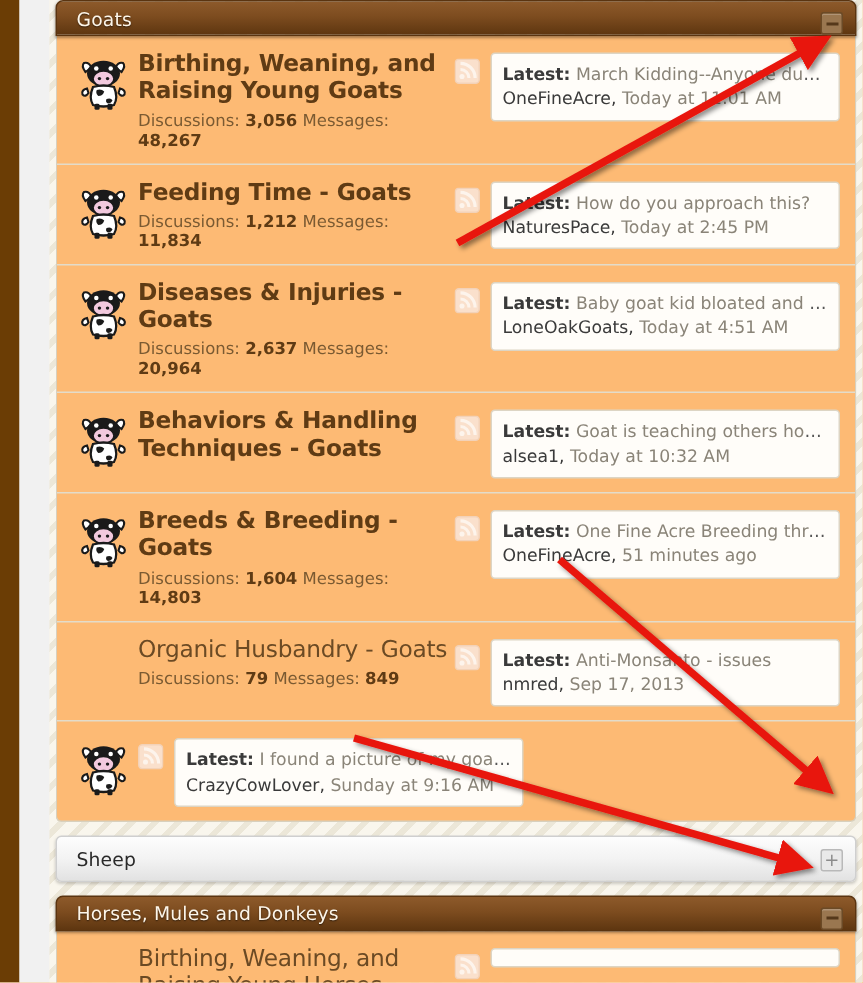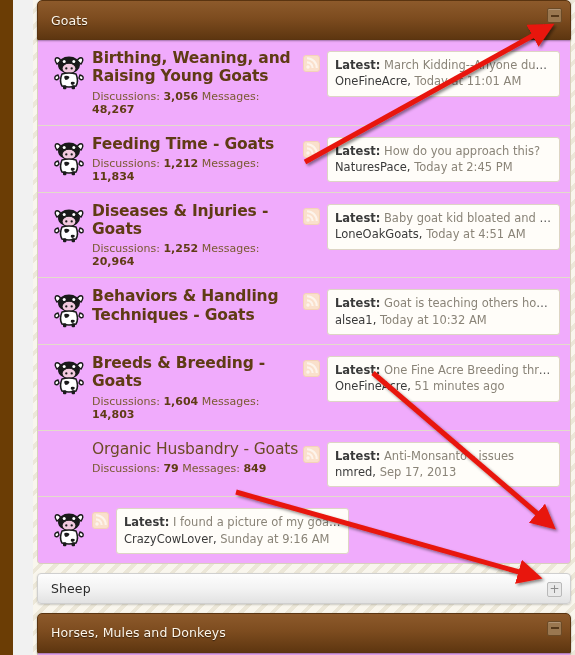--- a/index.html
+++ b/index.html
@@ -32,21 +32,21 @@
   }
   .content-col {
     position: absolute; left: 37px; top: 0; width: 534px; height: 655px;
   }
 
   
   .category { width: 534px; margin-bottom: 9px; }
 
   .cat-header {
     position: relative;
-    height: 40px;
+    height: 24px;
     border-radius: 5px 5px 0 0;
     background: linear-gradient(to bottom, #8d5a2b 0%, #7d4c1f 45%, #5e3610 100%);
     border: 1px solid #5a3410;
     box-shadow: 0 1px 2px rgba(0,0,0,.35);
     display: flex; align-items: center;
   }
   .cat-header .cat-title {
     color: #fdf6ea;
     font-size: 12.5px;
     padding-left: 13px;
@@ -83,21 +83,21 @@
     background: #e9e9e9;
     border: 1px solid #b9b9b9;
     top: 8px;
     color: #8c8c8c;
     font-size: 12px; line-height: 1;
     font-family: "DejaVu Sans", sans-serif;
   }
 
   
   .cat-body {
-    background: #f0abfc;
+    background: #fdba74;
     border: 1px solid #d8d0bd;
     border-top: none;
     border-radius: 0 0 4px 4px;
   }
   .node-row {
     display: flex; align-items: flex-start;
     padding: 9px 10px 9px 8px;
     border-bottom: 1px solid #e3dcca;
     position: relative;
     min-height: 56px;
@@ -265,21 +265,21 @@
       <path d="M22 31 q3 -1 4 1 q-1 2 -3 2 q-2 -1 -1 -3 z" fill="#1a1a1a"></path>
       <path d="M9 24 q-4 1 -3 4 q2 2 4 -1 z" fill="#ffffff" stroke="#1a1a1a" stroke-width="1.4"></path>
       <path d="M31 24 q4 1 3 4 q-2 2 -4 -1 z" fill="#ffffff" stroke="#1a1a1a" stroke-width="1.4"></path>
       <rect x="14" y="34.2" width="3.4" height="4" rx="1" fill="#1a1a1a"></rect>
       <rect x="22.6" y="34.2" width="3.4" height="4" rx="1" fill="#1a1a1a"></rect>
     </g>
   </svg>
 </div>
             <div class="node-main">
               <div class="node-title">Diseases &amp; Injuries - Goats</div>
-              <div class="node-stats"><span>Discussions:</span> <b>1,252</b> <span>Messages:</span> <b>20,964</b></div>
+              <div class="node-stats"><span>Discussions:</span> <b>2,637</b> <span>Messages:</span> <b>20,964</b></div>
             </div>
             <div class="rss-icon">
   <svg width="17" height="17" viewBox="0 0 17 17">
     <rect x="0.5" y="0.5" width="16" height="16" rx="2.5" fill="#fae0cc" stroke="#f3d2b8"></rect>
     <circle cx="5" cy="12" r="1.7" fill="#fdf4ec"></circle>
     <path d="M4 8.4 a4.6 4.6 0 0 1 4.6 4.6 h2.1 A6.7 6.7 0 0 0 4 6.3 z" fill="#fdf4ec"></path>
     <path d="M4 4.3 a8.7 8.7 0 0 1 8.7 8.7 h2.1 A10.8 10.8 0 0 0 4 2.2 z" fill="#fdf4ec"></path>
   </svg>
 </div>
             <div class="last-post">

